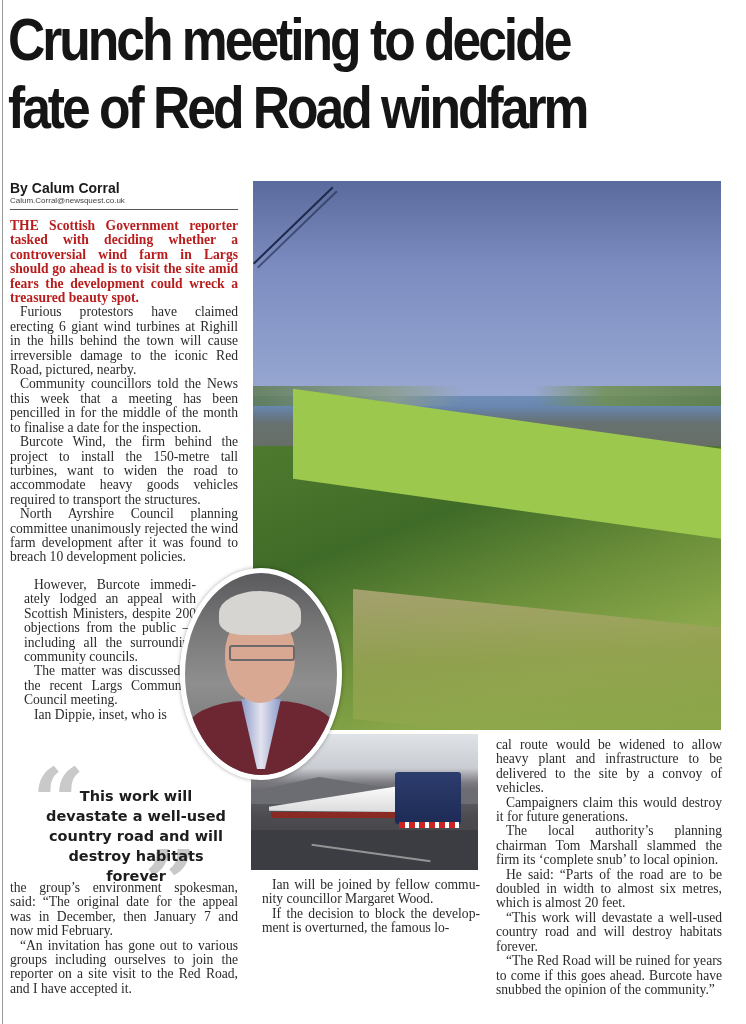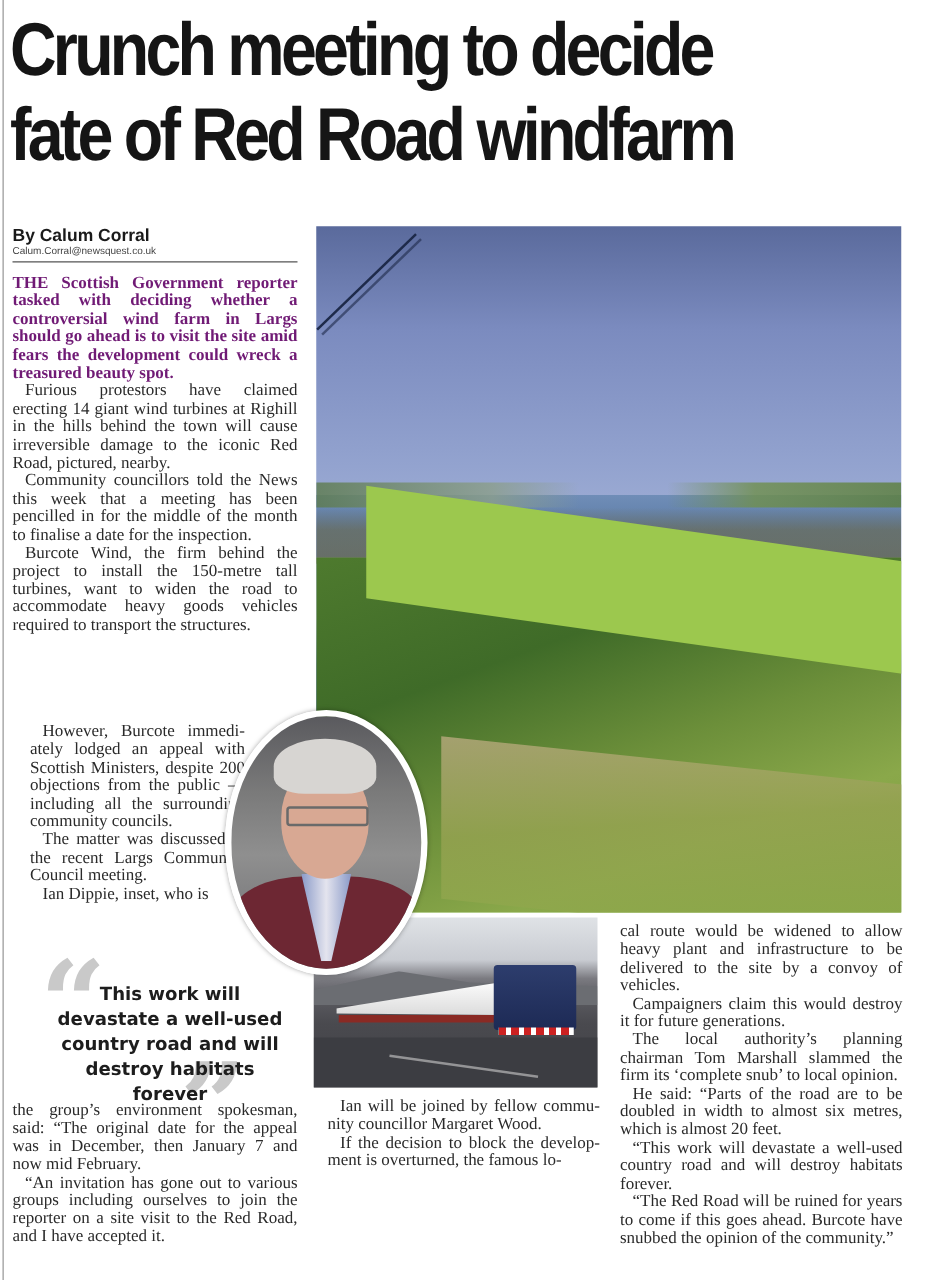--- a/index.html
+++ b/index.html
@@ -6,21 +6,21 @@
     body { width: 746px; height: 1024px; position: relative; overflow: hidden; font-family: "DejaVu Serif", serif; color: #222; }
     .left-rule { position: absolute; left: 2px; top: 0; width: 1px; height: 1024px; background: #999; }
     .headline { position: absolute; left: 8px; top: 6px; width: 730px; margin: 0; font-family: "Liberation Sans", sans-serif; font-weight: 700; font-size: 60px; line-height: 68px; letter-spacing: -3.5px; color: #151515; transform: scaleX(0.86); transform-origin: left top; white-space: nowrap; }
     .headline span { display: block; }
     .byline { position: absolute; left: 10px; top: 180px; width: 230px; }
     .byline-name { font-family: "Liberation Sans", sans-serif; font-weight: 700; font-size: 14px; color: #1a1a1a; line-height: 16px; }
     .byline-email { font-family: "Liberation Sans", sans-serif; font-size: 8px; color: #444; line-height: 10px; }
     .byline-rule { margin-top: 3px; height: 1px; background: #555; width: 228px; }
     .col { position: absolute; font-family: "Liberation Serif", serif; font-size: 13.6px; line-height: 14.4px; color: #2a2a2a; text-align: justify; hyphens: manual; }
     .col p { margin: 0; text-indent: 10px; }
-    .col p.lead { text-indent: 0; font-weight: 700; color: #701a75; }
+    .col p.lead { text-indent: 0; font-weight: 700; color: #b91c1c; }
     .col1 { left: 10px; top: 219px; width: 228px; }
     .col1b { left: 24px; top: 578px; width: 172px; }
     .col1c { left: 10px; top: 881px; width: 228px; }
     .col2 { left: 262px; top: 878px; width: 218px; }
     .col3 { left: 496px; top: 738px; width: 226px; }
     .photo-main { position: absolute; left: 253px; top: 181px; width: 468px; height: 549px; overflow: hidden;
       background: linear-gradient(180deg, #5a6a9c 0%, #7b8bbf 15%, #93a3cf 35%, #a8b6d9 50%, #c4cde3 57%, #8aa0c0 61%, #5d7aa8 64%, #4f6e9a 70%, #6f7f5a 72%, #9ab85a 74%, #6f9a3c 80%, #6d9a3a 88%, #8ab44a 100%); }
     .photo-main .sea { position: absolute; left: 0; top: 215px; width: 100%; height: 50px; background: linear-gradient(180deg, #6f8db7, #4f6f9a); }
     .photo-main .hills { position: absolute; left: 0; top: 205px; width: 100%; height: 20px; background: linear-gradient(90deg, #5c7a4c 0%, #8b9e8a 30%, transparent 45%, transparent 60%, #6f8f4c 75%, #5b7e3a 100%); opacity: 0.8; }
     .photo-main .trees { position: absolute; left: 0; top: 225px; width: 100%; height: 45px; background: linear-gradient(180deg, transparent 0%, #6d6a4a 40%, #7a6f45 100%); opacity: 0.6; }
@@ -62,23 +62,24 @@
 </h1>
 
 <div class="byline">
   <div class="byline-name">By Calum Corral</div>
   <div class="byline-email">Calum.Corral@newsquest.co.uk</div>
   <div class="byline-rule"></div>
 </div>
 
 <div class="col col1">
   <p class="lead">THE Scottish Government report­er tasked with deciding whether a controversial wind farm in Largs should go ahead is to visit the site amid fears the development could wreck a treasured beauty spot.</p>
-  <p>Furious protestors have claimed erecting 14 giant wind turbines at Righill in the hills behind the town will cause irreversible damage to the iconic Red Road, pictured, nearby.</p>
+  <p>Furious protestors have claimed erecting 6 giant wind turbines at Righill in the hills behind the town will cause irreversible damage to the iconic Red Road, pictured, nearby.</p>
   <p>Community councillors told the News this week that a meeting has been pencilled in for the middle of the month to finalise a date for the inspection.</p>
   <p>Burcote Wind, the firm behind the project to install the 150-metre tall turbines, want to widen the road to accommodate heavy goods vehicles required to transport the structures.</p>
+  <p>North Ayrshire Council planning committee unanimously rejected the wind farm development after it was found to breach 10 development policies.</p>
 </div>
 
 <div class="col col1b">
   <p>However, Burcote immedi­ately lodged an appeal with Scottish Ministers, despite 200 objections from the public — including all the surrounding community councils.</p>
   <p>The matter was dis­cussed at the recent Largs Community Council meet­ing.</p>
   <p>Ian Dippie, inset, who is</p>
 </div>
 
 <div class="pullquote">
   <span class="quote-mark quote-open">“</span>

